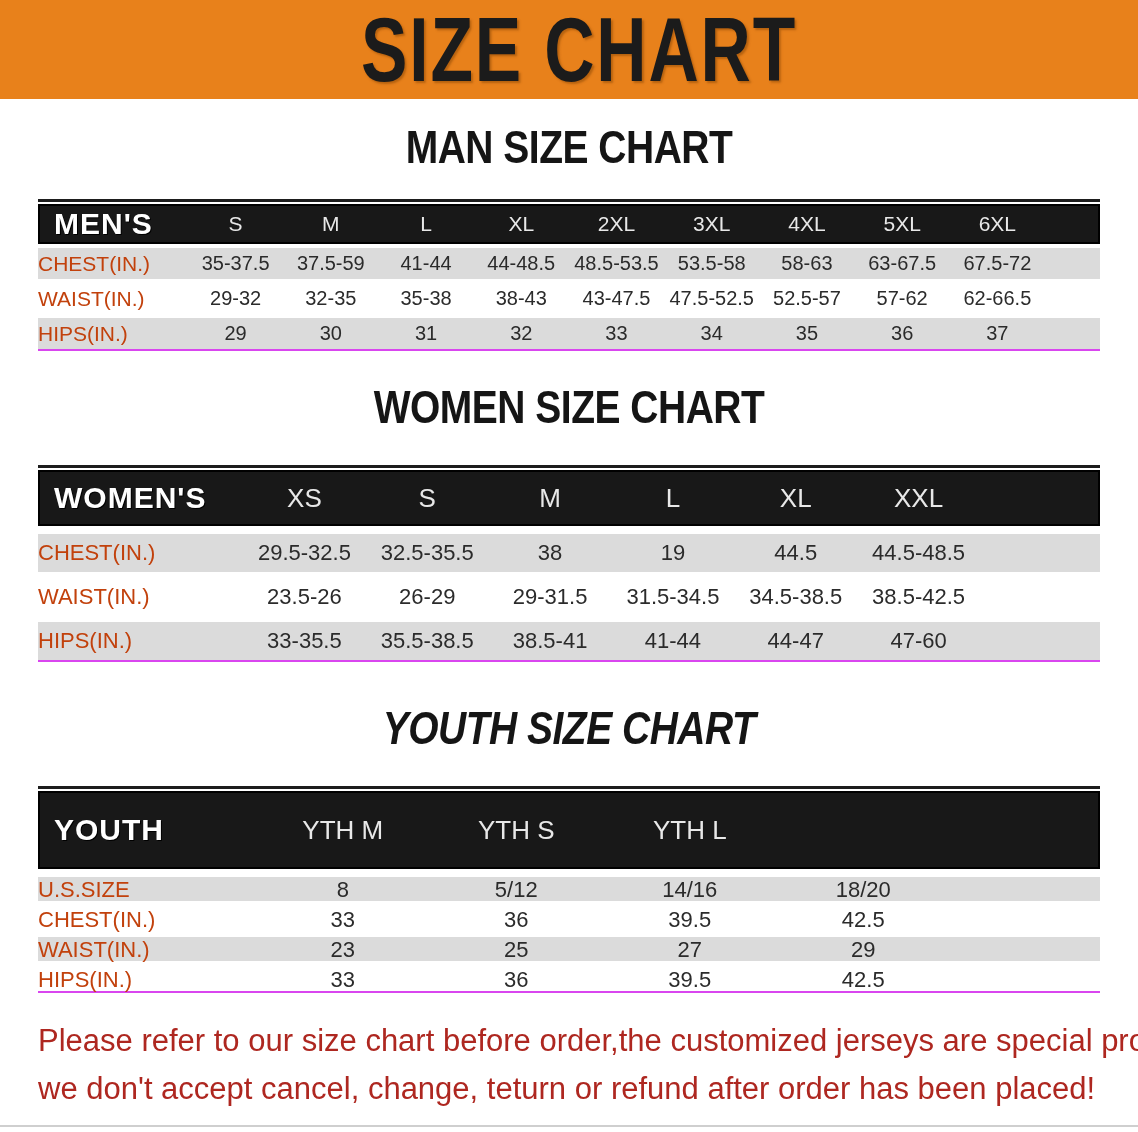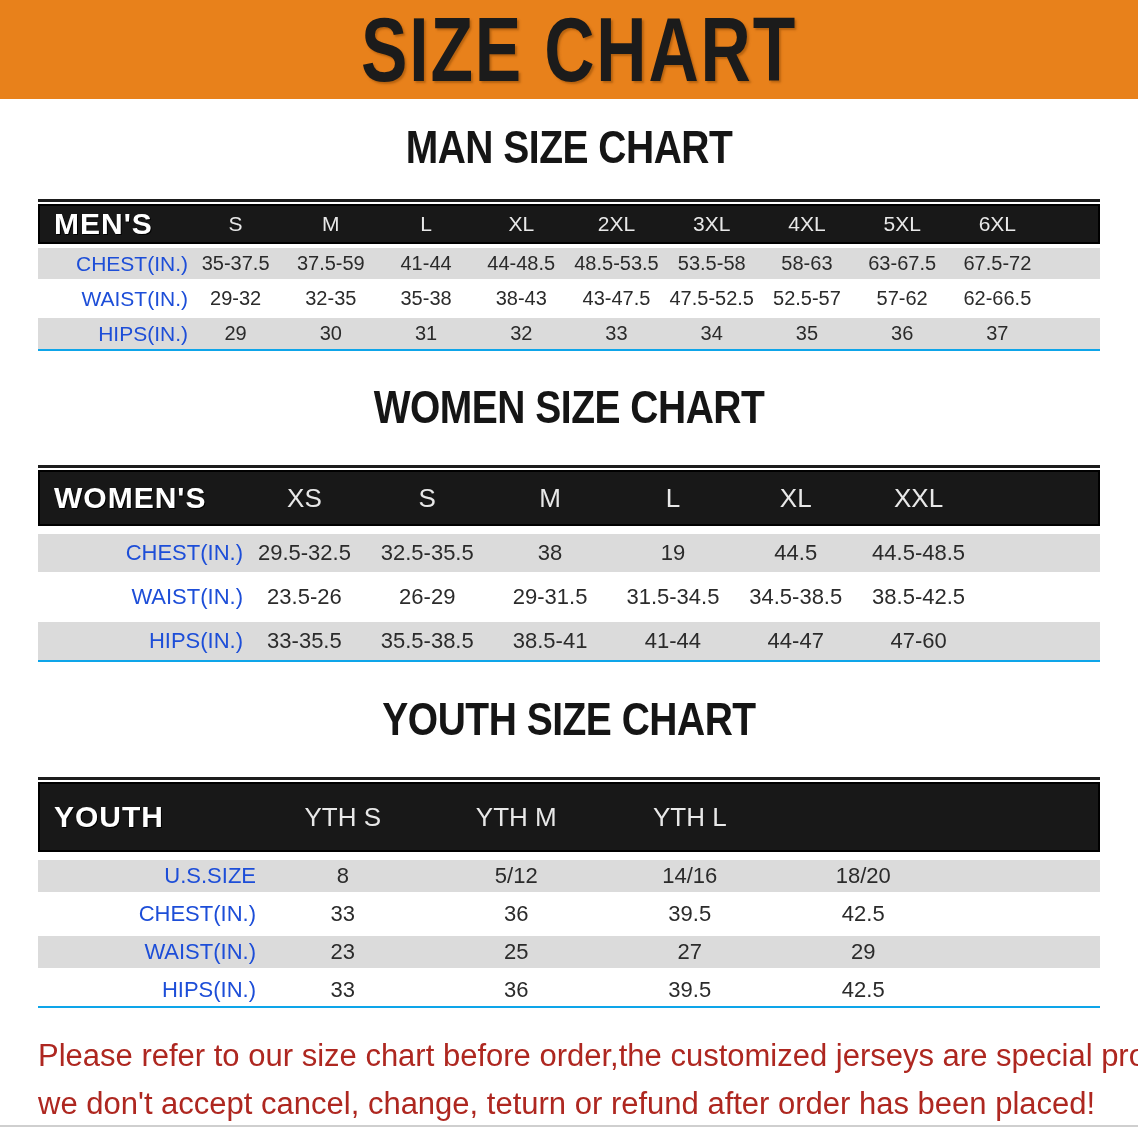--- a/index.html
+++ b/index.html
@@ -40,47 +40,47 @@
     display: inline-block;
     font-size: 39px;
     font-weight: 700;
     color: #151515;
     letter-spacing: -0.5px;
     transform: scaleY(1.2);
     white-space: nowrap;
   }
   .h-men   { margin-top: 24px; }
   .h-women { margin-top: 32px; }
-  .h-youth { margin-top: 33px; }
+  .h-youth { margin-top: 42px; font-style: italic; }
 
   
   .size-table {
     width: 1062px;
     margin: 0 auto;
     border-top: 3px solid #1d1d1d;
-    border-bottom: 2px solid #0ea5e9;
+    border-bottom: 2px solid #d946ef;
   }
   .t-men   { margin-top: 20px; }
   .t-women { margin-top: 26px; }
   .t-youth { margin-top: 26px; }
 
   .thead, .trow { display: grid; align-items: center; }
 
   .t-men   .thead, .t-men   .trow { grid-template-columns: 150px repeat(9, 1fr); padding-right: 55px; }
   .t-women .thead, .t-women .trow { grid-template-columns: 205px repeat(6, 1fr); padding-right: 120px; }
   .t-youth .thead, .t-youth .trow { grid-template-columns: 218px repeat(4, 1fr); padding-right: 150px; }
 
   .thead {
     background: #181818;
     margin-top: 2px;
     box-shadow: inset 0 0 0 2px #000;
   }
   .t-men .thead   { height: 40px; }
   .t-women .thead { height: 56px; }
-  .t-youth .thead { height: 70px; }
+  .t-youth .thead { height: 78px; }
 
   .hlabel {
     color: #ffffff;
     font-weight: 700;
     font-size: 30px;
     letter-spacing: 1px;
     padding-left: 16px;
     text-shadow: 1px 1px 0 #000;
     white-space: nowrap;
   }
@@ -91,29 +91,28 @@
     white-space: nowrap;
   }
   .t-women .hcol, .t-youth .hcol { font-size: 26px; }
 
   .trow.striped { background: var(--stripe, #dbdbdb); }
   .trow.plain   { background: #ffffff; }
   .t-men .trow   { height: 31px; margin-top: 4px; }
   .t-men .trow:first-of-type { margin-top: 6px; }
   .t-women .trow { height: 38px; margin-top: 6px; }
   .t-women .thead + .trow { margin-top: 8px; }
-  .t-youth .trow { height: 32px; margin-top: 6px; }
+  .t-youth .trow { height: 24px; margin-top: 6px; }
   .t-youth .thead + .trow { margin-top: 8px; }
 
   .rlabel {
-    text-align: right;
+    text-align: left;
     font-size: 21px;
-    color: #1d4ed8;
-    white-space: nowrap;
-    padding-left: 32px;
+    color: #c2410c;
+    white-space: nowrap;
   }
   .cell {
     text-align: center;
     font-size: 20px;
     color: #2b2b2b;
     white-space: nowrap;
   }
   .t-women .cell, .t-youth .cell { font-size: 22px; }
   .t-women .rlabel, .t-youth .rlabel { font-size: 22px; }
 
@@ -238,22 +237,22 @@
       <div class="cell">47-60</div>
     </div>
   </div>
 
 <div class="section-heading h-youth">
   <span>YOUTH SIZE CHART</span>
 </div>
 <div class="size-table t-youth">
   <div class="thead">
       <div class="hlabel">YOUTH</div>
+      <div class="hcol">YTH M</div>
       <div class="hcol">YTH S</div>
-      <div class="hcol">YTH M</div>
       <div class="hcol">YTH L</div>
     </div>
 <div class="trow striped">
       <div class="rlabel">U.S.SIZE</div>
       <div class="cell">8</div>
       <div class="cell">5/12</div>
       <div class="cell">14/16</div>
       <div class="cell">18/20</div>
     </div>
     <div class="trow plain">

